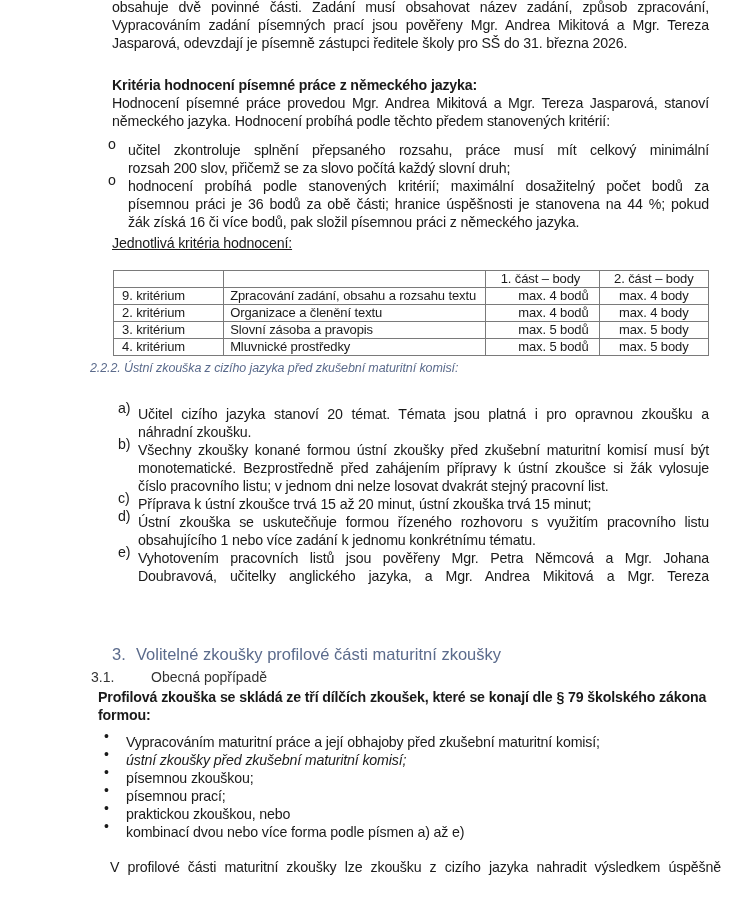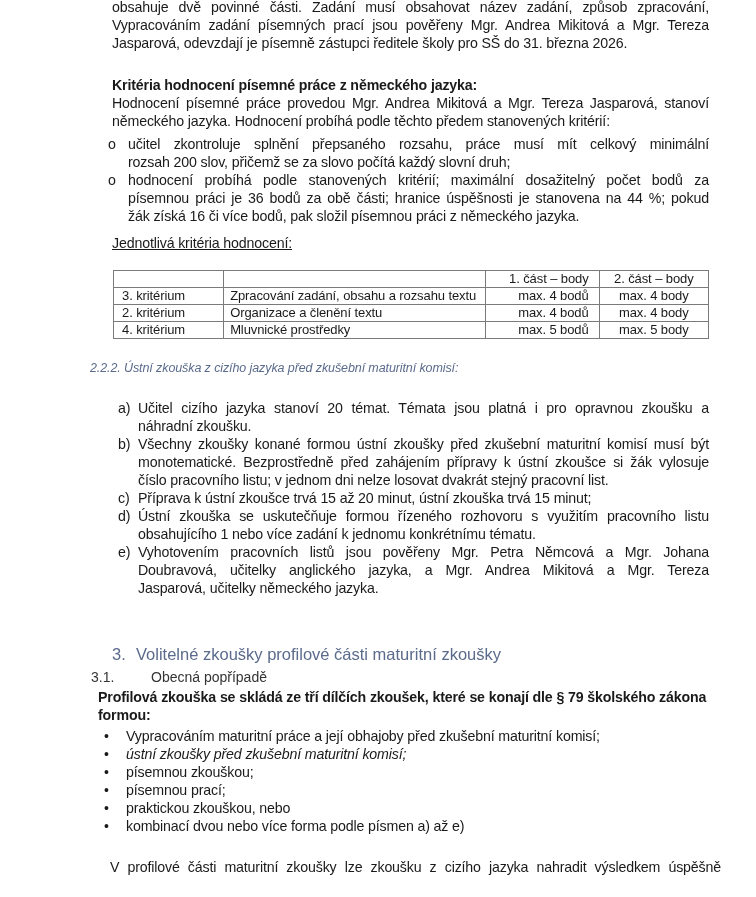--- a/index.html
+++ b/index.html
@@ -12,21 +12,21 @@
     position: absolute; font-size: 14.2px; line-height: 18px; text-align: justify;
     letter-spacing: -0.15px;
   }
   .p .ln { display: block; height: 18px; white-space: nowrap; }
   .p .ln.j { text-align: justify; text-align-last: justify; white-space: normal; }
   .bold { font-weight: bold; }
   .ul { text-decoration: underline; }
   .blk { position: absolute; }
   .blk .row { position: relative; height: 18px; font-size: 14.2px; line-height: 18px; letter-spacing: -0.15px; }
   .blk .marker { position: absolute; left: 0; top: 0; }
-  .blk .txt { position: absolute; top: 0; right: 0; white-space: nowrap; }
+  .blk .txt { position: absolute; top: 6px; right: 0; white-space: nowrap; }
   .blk .txt.j { text-align: justify; text-align-last: justify; white-space: normal; }
   table.crit {
     position: absolute; left: 113px; top: 270px; width: 596px;
     border-collapse: collapse; font-size: 13px; letter-spacing: -0.1px;
   }
   table.crit td {
     border: 1px solid #7a7a7a; height: 16px; padding: 0 6px; line-height: 16px; white-space: nowrap;
   }
   table.crit td.c0 { width: 104px; padding-left: 8px; }
   table.crit td.c1 { width: 250px; }
@@ -85,36 +85,42 @@
     </div>
   </div>
 
   <div class="p ul" style="left:112px; top:234px;">Jednotlivá kritéria hodnocení:</div>
 
   <table class="crit">
     <tbody>
         <tr>
       <td class="c0"></td>
       <td class="c1"></td>
-      <td class="c2" style="">1. část – body</td>
+      <td class="c2" style="text-align:center;">1. část – body</td>
       <td class="c3">2. část – body</td>
     </tr>
     <tr>
-      <td class="c0">3. kritérium</td>
+      <td class="c0">9. kritérium</td>
       <td class="c1">Zpracování zadání, obsahu a rozsahu textu</td>
       <td class="c2">max. 4 bodů</td>
       <td class="c3">max. 4 body</td>
     </tr>
     <tr>
       <td class="c0">2. kritérium</td>
       <td class="c1">Organizace a členění textu</td>
       <td class="c2">max. 4 bodů</td>
       <td class="c3">max. 4 body</td>
     </tr>
     <tr>
+      <td class="c0">3. kritérium</td>
+      <td class="c1">Slovní zásoba a pravopis</td>
+      <td class="c2">max. 5 bodů</td>
+      <td class="c3">max. 5 body</td>
+    </tr>
+    <tr>
       <td class="c0">4. kritérium</td>
       <td class="c1">Mluvnické prostředky</td>
       <td class="c2">max. 5 bodů</td>
       <td class="c3">max. 5 body</td>
     </tr>
   </tbody>
     </table>
 
   <div class="sub-h">2.2.2. Ústní zkouška z cizího jazyka před zkušební maturitní komisí:</div>
 
@@ -147,23 +153,20 @@
     <div class="row">
       <span class="txt" style="left:20px;">obsahujícího 1 nebo více zadání k jednomu konkrétnímu tématu.</span>
     </div>
     <div class="row">
       <span class="marker">e)</span>
       <span class="txt j" style="left:20px;">Vyhotovením pracovních listů jsou pověřeny Mgr. Petra Němcová a Mgr. Johana</span>
     </div>
     <div class="row">
       <span class="txt j" style="left:20px;">Doubravová, učitelky anglického jazyka, a Mgr. Andrea Mikitová a Mgr. Tereza</span>
     </div>
-    <div class="row">
-      <span class="txt" style="left:20px;">Jasparová, učitelky německého jazyka.</span>
-    </div>
   </div>
 
   <div class="h1">
     <span class="num">3.</span><span>Volitelné zkoušky profilové části maturitní zkoušky</span>
   </div>
   <div class="h2">
     <span class="num">3.1.</span><span>Obecná popřípadě</span>
   </div>
 
   <div class="p bold" style="left:98px; top:688px; width:611px;">

